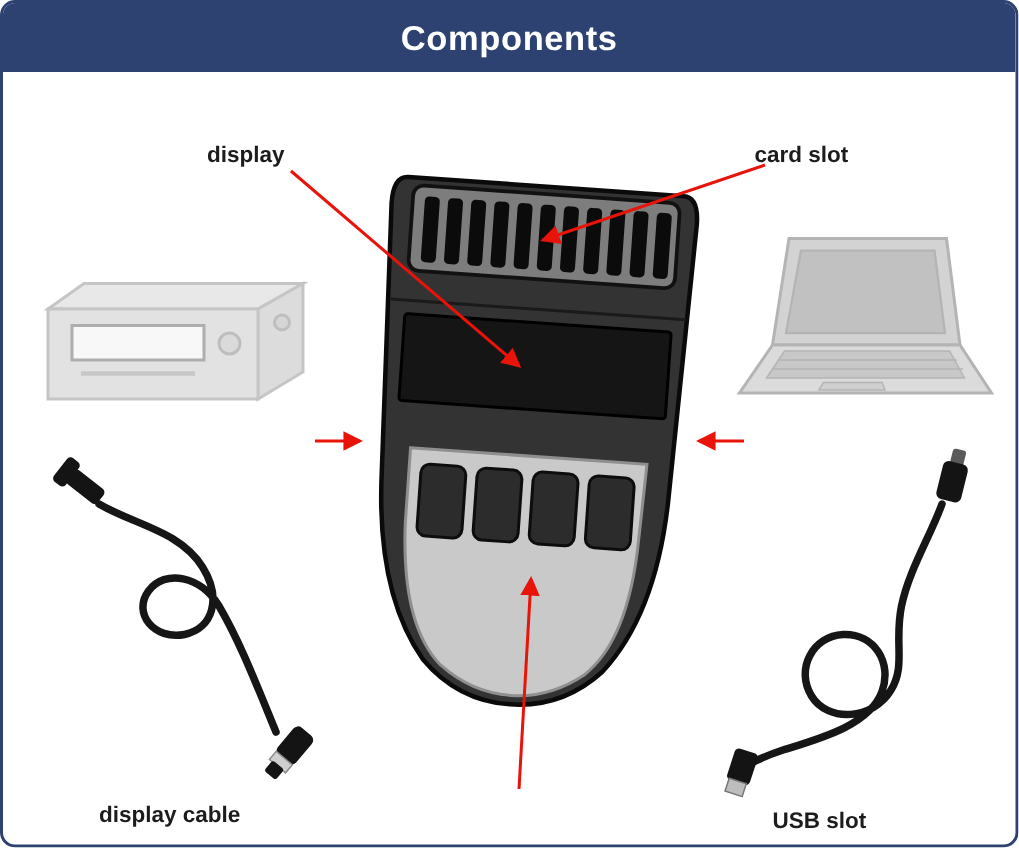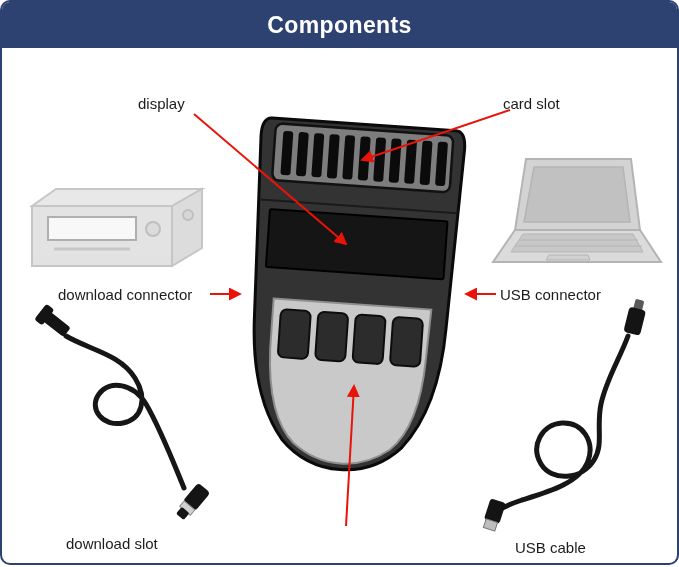--- a/index.html
+++ b/index.html
@@ -17,21 +17,21 @@
     position:absolute; top:0; left:0; right:0; height:46px;
     background:#2d4271;
     display:flex; align-items:center; justify-content:center;
   }
   .title {
     color:#ffffff; font-size:23px; font-weight:600; letter-spacing:.4px;
   }
   svg.diagram { position:absolute; top:0; left:0; }
   .label {
     position:absolute;
-    font-size:15px; color:#1c1c1c; white-space:nowrap;
+    font-size:15px; color:#1c1c1c; white-space:nowrap;font-weight:bold;
   }
 </style>
 </head>
 <body>
 
 <div class="page">
 
   <div class="header">
     <div class="title">Components</div>
   </div>
@@ -119,18 +119,16 @@
       <line x1="192" y1="112" x2="344" y2="242" marker-end="url(#arrowhead)"></line>
       <line x1="508" y1="108" x2="360" y2="158" marker-end="url(#arrowhead)"></line>
       <line x1="208" y1="292" x2="238" y2="292" marker-end="url(#arrowhead)"></line>
       <line x1="494" y1="292" x2="464" y2="292" marker-end="url(#arrowhead)"></line>
       <line x1="344" y1="524" x2="352" y2="384" marker-end="url(#arrowhead)"></line>
     </g>
   </svg>
 
   <div class="label" style="left:136px; top:93px">display</div>
   <div class="label" style="left:501px; top:93px">card slot</div>
-  <div class="label" style="left:56px; top:284px">download connector</div>
-  <div class="label" style="left:498px; top:284px">USB connector</div>
-  <div class="label" style="left:64px; top:533px">download slot</div>
-  <div class="label" style="left:513px; top:537px">USB cable</div>
+  <div class="label" style="left:64px; top:533px">display cable</div>
+  <div class="label" style="left:513px; top:537px">USB slot</div>
 
 </div>
 
 </body></html>

